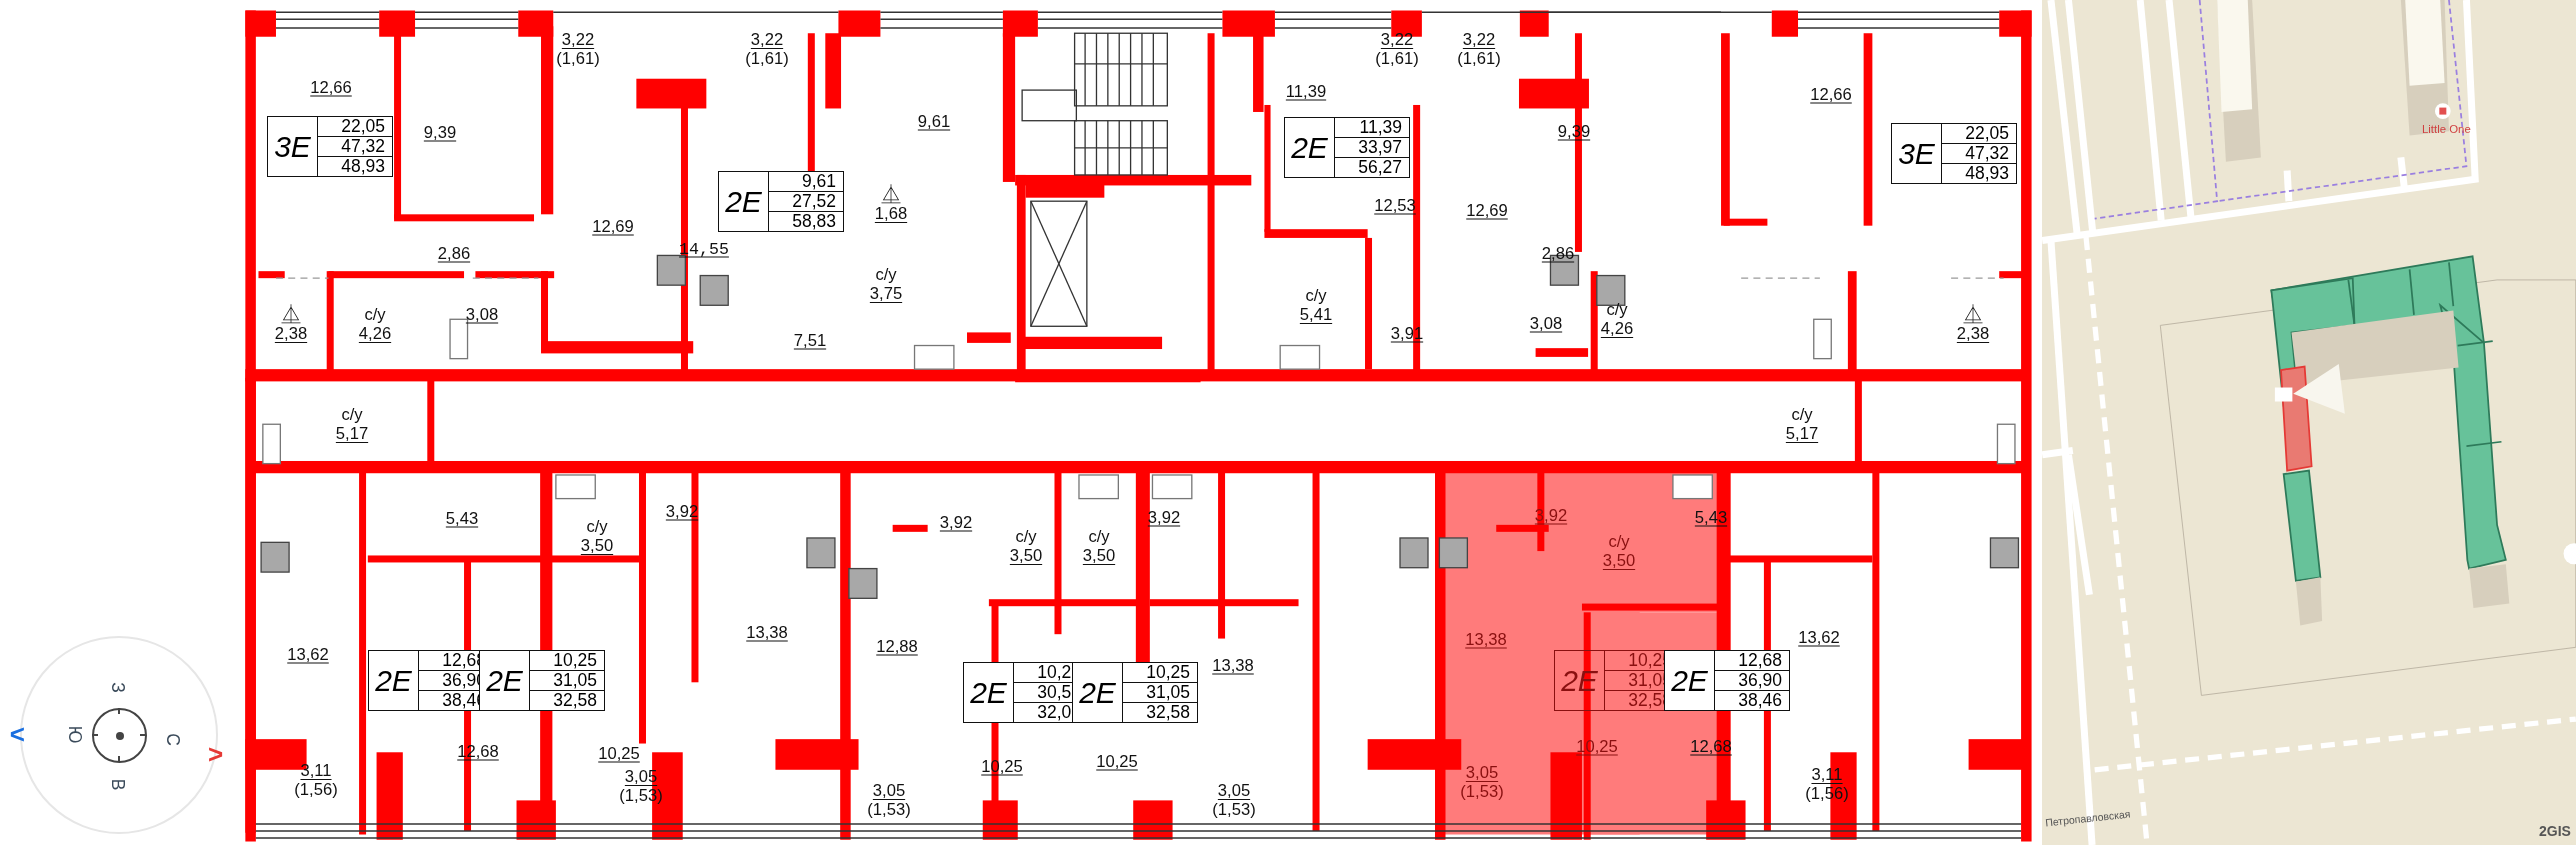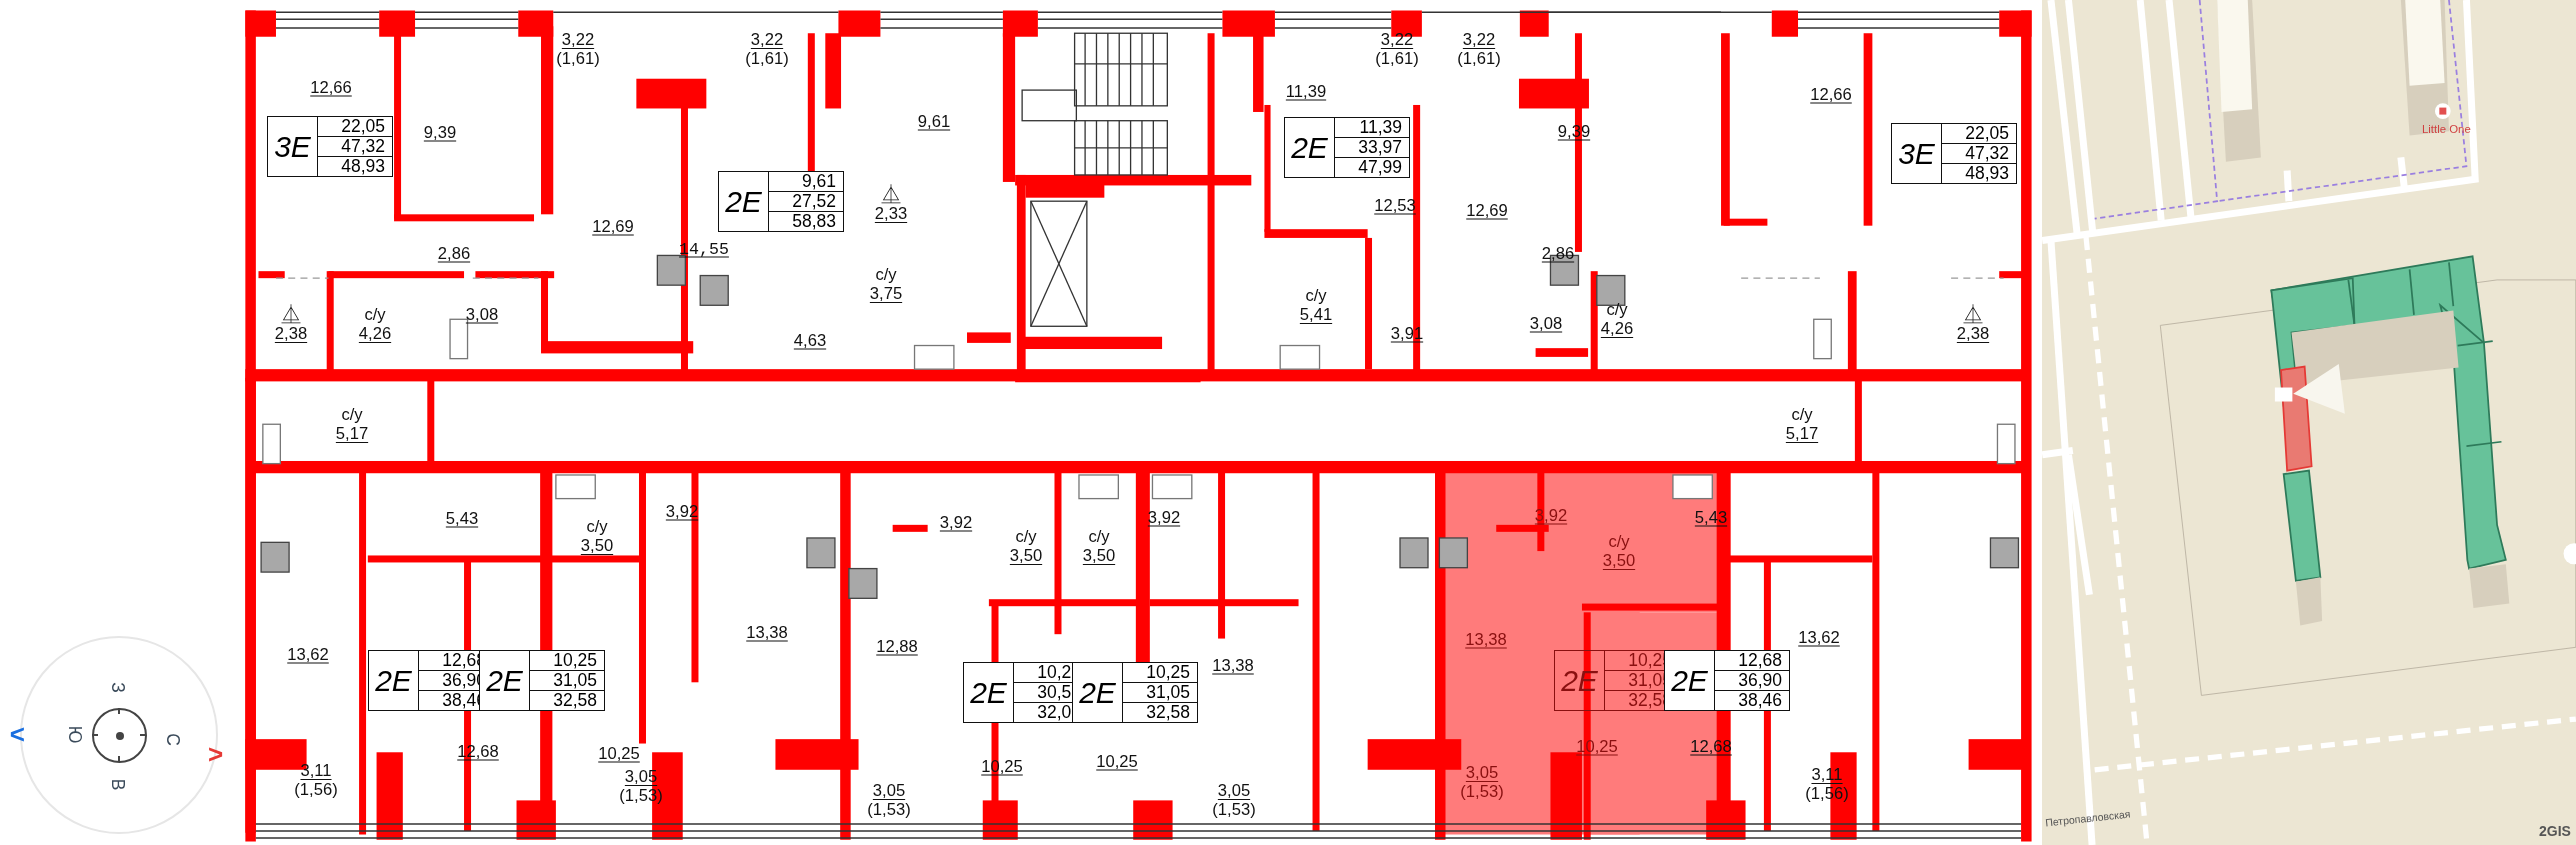--- a/index.html
+++ b/index.html
@@ -237,21 +237,21 @@
         <span>9,61</span>
         <span>27,52</span>
         <span>58,83</span>
       </div>
   </div>
   <div class="card" style="left:1284px;top:117px;">
     <div class="t">2E</div>
     <div class="v">
         <span>11,39</span>
         <span>33,97</span>
-        <span>47,99</span>
+        <span>56,27</span>
       </div>
   </div>
   <div class="card" style="left:1891px;top:123px;">
     <div class="t">3E</div>
     <div class="v">
         <span>22,05</span>
         <span>47,32</span>
         <span>48,93</span>
       </div>
   </div>
@@ -311,32 +311,32 @@
       <div>(1,61)</div>
     </div>
   <div class="lbl" style="left:767px;top:49px;">
       <div class="a">3,22</div>
       <div>(1,61)</div>
     </div>
   <div class="lbl" style="left:934px;top:121px;"><span class="a">9,61</span></div>
   <div class="lbl" style="left:613px;top:226px;"><span class="a">12,69</span></div>
   <div class="lbl" style="left:454px;top:253px;"><span class="a">2,86</span></div>
   <div class="lbl" style="left:704px;top:249px;font-family:Liberation Mono, monospace;"><span class="a">14,55</span></div>
-  <div class="lbl" style="left:891px;top:204px;"><div style="font-size:19px">⏅</div><span class="a">2,33</span></div>
+  <div class="lbl" style="left:891px;top:204px;"><div style="font-size:19px">⏅</div><span class="a">1,68</span></div>
   <div class="lbl" style="left:886px;top:284px;">
       <div>с/у</div>
       <div class="a">3,75</div>
     </div>
   <div class="lbl" style="left:291px;top:324px;"><div style="font-size:19px">⏅</div><span class="a">2,38</span></div>
   <div class="lbl" style="left:375px;top:324px;">
       <div>с/у</div>
       <div class="a">4,26</div>
     </div>
   <div class="lbl" style="left:482px;top:314px;"><span class="a">3,08</span></div>
-  <div class="lbl" style="left:810px;top:340px;"><span class="a">4,63</span></div>
+  <div class="lbl" style="left:810px;top:340px;"><span class="a">7,51</span></div>
 
   <div class="lbl" style="left:1306px;top:91px;"><span class="a">11,39</span></div>
   <div class="lbl" style="left:1397px;top:49px;">
       <div class="a">3,22</div>
       <div>(1,61)</div>
     </div>
   <div class="lbl" style="left:1479px;top:49px;">
       <div class="a">3,22</div>
       <div>(1,61)</div>
     </div>

